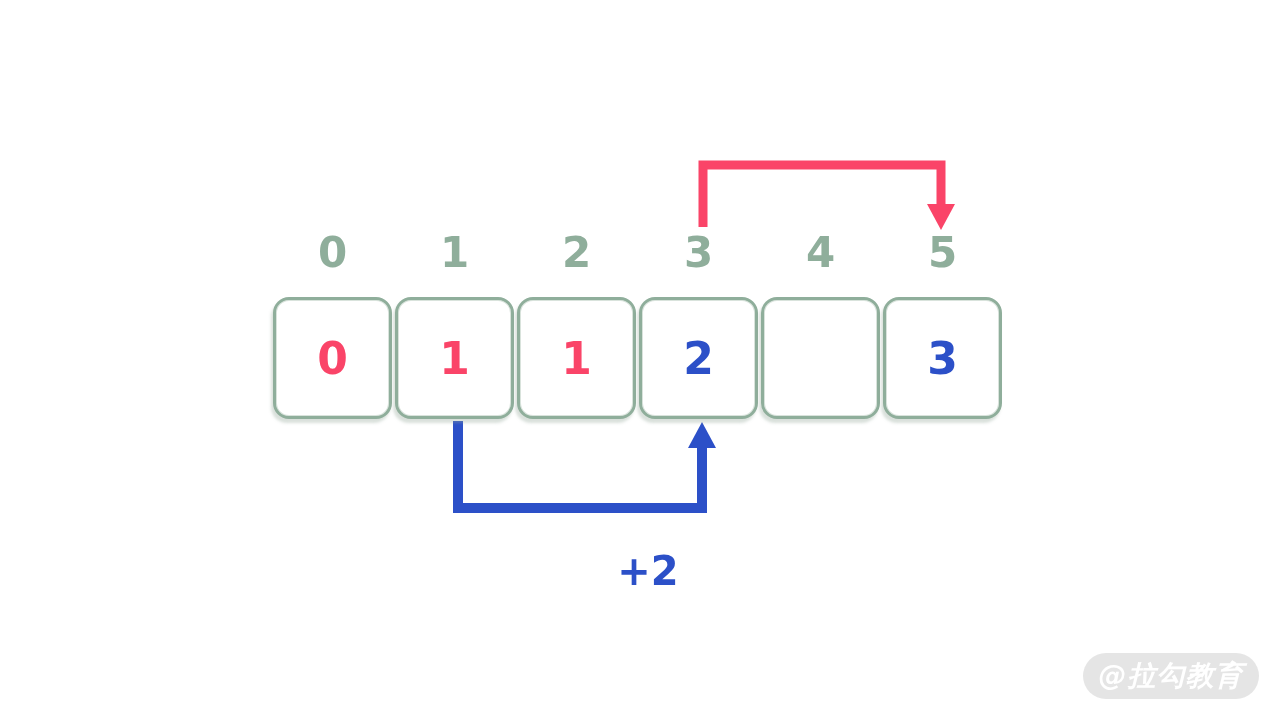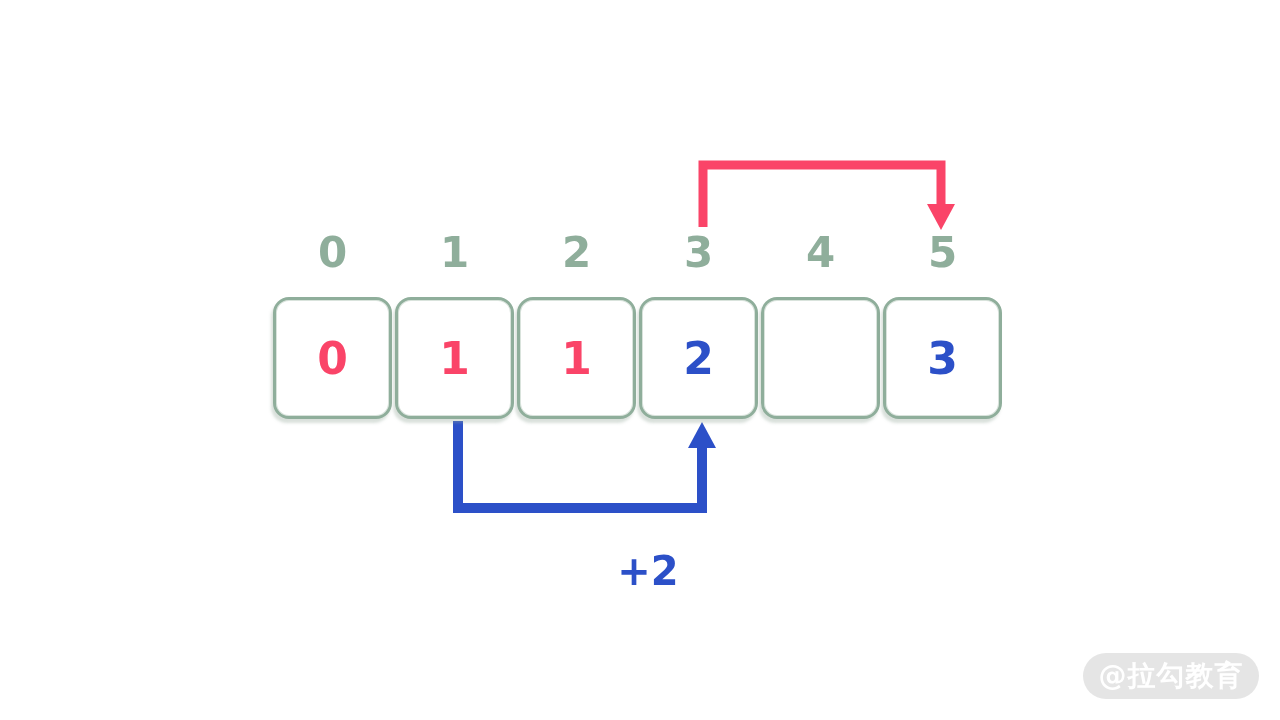--- a/index.html
+++ b/index.html
@@ -93,20 +93,21 @@
     height: 46px;
     border-radius: 23px;
     background: var(--watermark-bg, #e5e5e5);
     display: flex;
     align-items: center;
     justify-content: center;
     font-size: 28px;
     font-weight: bold;
     color: var(--watermark-text, #ffffff);
     letter-spacing: 1px;
+    font-style: italic;
   }
 </style>
 </head>
 <body>
 
 <div class="canvas">
 
   <svg class="arrow-layer" viewBox="0 0 1280 720" xmlns="http://www.w3.org/2000/svg">
     <g>
       <polyline class="red-stroke" points="703,227 703,165 941,165 941,206"></polyline>

